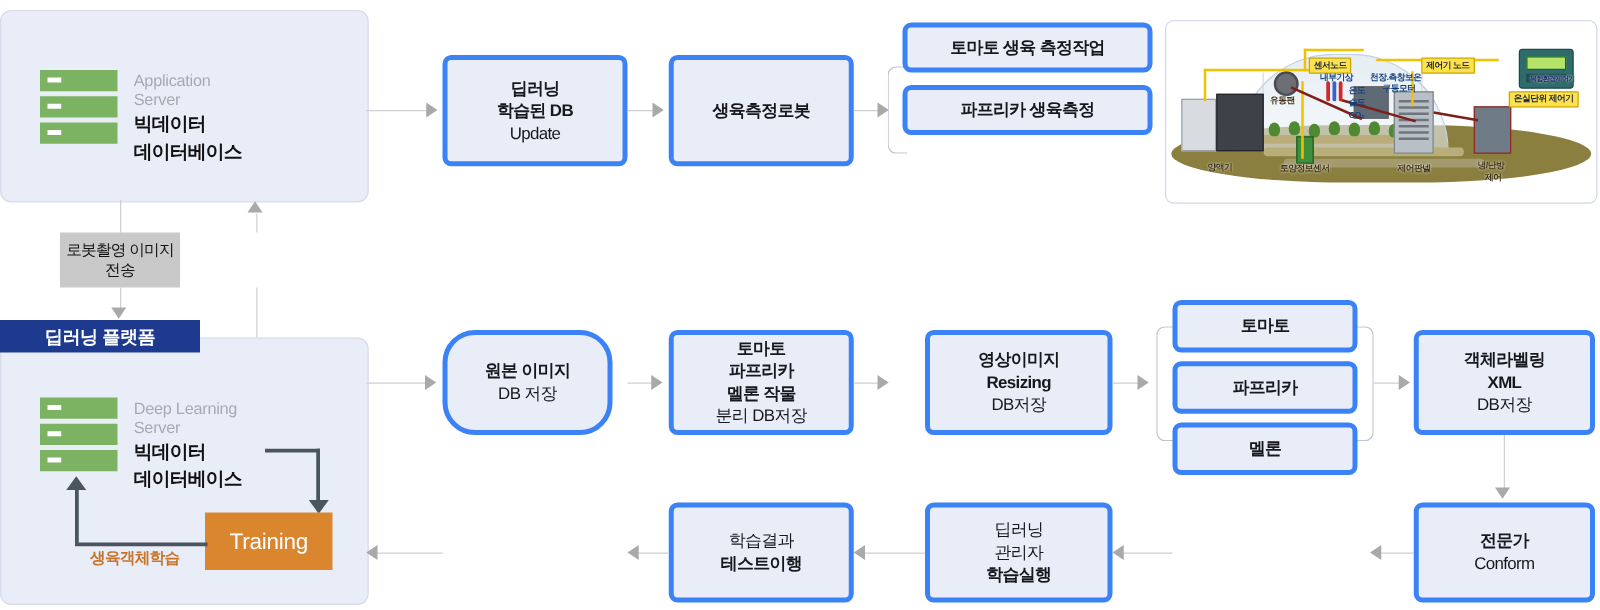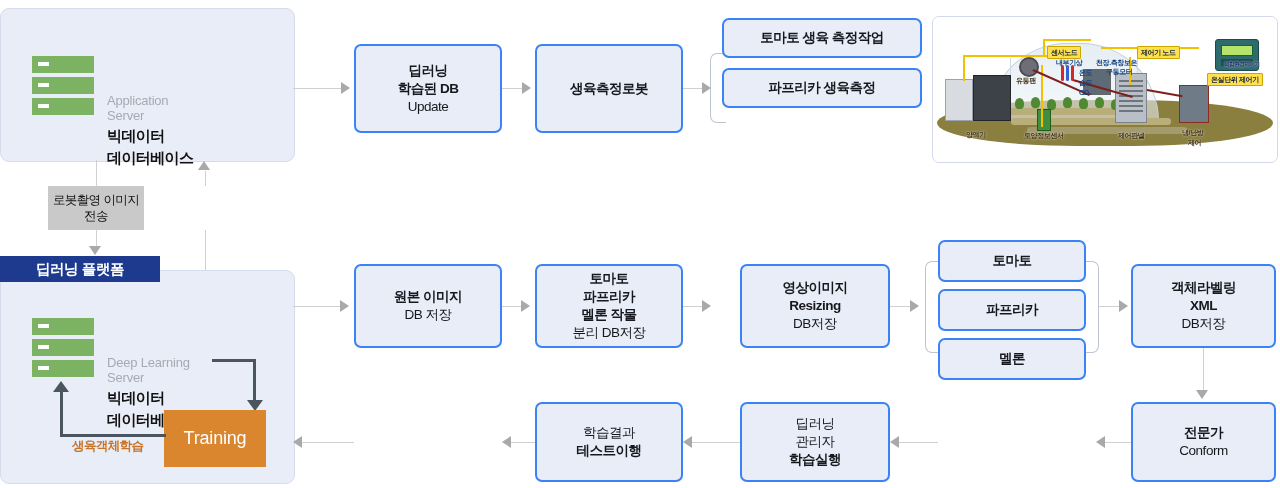--- a/index.html
+++ b/index.html
@@ -35,35 +35,35 @@
   }
   .server-ico .bar:nth-child(1){top:0;}
   .server-ico .bar:nth-child(2){top:21px;}
   .server-ico .bar:nth-child(3){top:42px;}
   .server-ico .led{
     position:absolute;left:6px;width:11px;height:4px;background:#ffffff;
   }
   .server-ico .led.a{top:6px;}
   .server-ico .led.b{top:27px;}
   .server-ico .led.c{top:48px;}
-  .srv-txt{padding-top:1px;margin-top:36px;}
+  .srv-txt{padding-top:1px;}
   .srv-sub{
     color:#a7aab2;font-size:13px;line-height:15px;font-weight:normal;
     letter-spacing:-0.2px;
   }
   .srv-main{
     color:#111111;font-size:15px;line-height:19px;font-weight:bold;
     letter-spacing:-0.6px;margin-top:3px;
   }
 
   
   .node{
     position:absolute;
     background:#e9edf7;
-    border:2px solid #3b82f6;
+    border:4px solid #3b82f6;
     border-radius:7px;
     display:flex;align-items:center;justify-content:center;
     text-align:center;
     color:#16181d;
     font-size:13.5px;
     line-height:18px;
     letter-spacing:-0.5px;
     box-sizing:border-box;
     padding:2px 0;
   }
@@ -227,21 +227,21 @@
       <div class="srv-sub">Server</div>
       <div class="srv-main">빅데이터</div>
       <div class="srv-main">데이터베이스</div>
     </div>
   </div>
 
   <div class="line dk h" style="left:212px;top:359px;width:44px;"></div>
   <div class="line dk v" style="left:253px;top:359px;height:44px;"></div>
   <div class="arw dkd" style="left:247px;top:400px;"></div>
 
-  <div class="training" style="left:164px;top:410px;width:102px;height:57px;">Training</div>
+  <div class="training" style="left:164px;top:410px;width:102px;height:46px;">Training</div>
 
   <div class="line dk h" style="left:60px;top:434px;width:106px;"></div>
   <div class="line dk v" style="left:60px;top:391px;height:44px;"></div>
   <div class="arw dku" style="left:53px;top:381px;"></div>
   <div class="loop-label" style="left:72px;top:438px;">생육객체학습</div>
 
   <div class="line h" style="left:293px;top:88px;width:49px;"></div>
   <div class="arw r" style="left:341px;top:82px;"></div>
 
   <div class="node" style="left:354px;top:44px;width:148px;height:89px;">
@@ -351,21 +351,21 @@
       <div class="tag plain" style="left:88px;top:113px;">토양정보센서</div>
       <div class="tag plain" style="left:182px;top:113px;">제어판넬</div>
       <div class="tag plain" style="left:246px;top:110px;">냉/난방</div>
       <div class="tag plain" style="left:252px;top:120px;">제어</div>
     </div>
   </div>
 
   <div class="line h" style="left:293px;top:306px;width:48px;"></div>
   <div class="arw r" style="left:340px;top:300px;"></div>
 
-  <div class="node" style="left:354px;top:264px;width:148px;height:84px;">
+  <div class="node" style="left:354px;top:264px;width:136px;height:84px;border-radius:26px;">
     <div>
       <span class="ln b">원본 이미지</span>
       <span class="ln n">DB 저장</span>
     </div>
   </div>
 
   <div class="line h" style="left:502px;top:306px;width:21px;"></div>
   <div class="arw r" style="left:521px;top:300px;"></div>
 
   <div class="node" style="left:535px;top:264px;width:148px;height:84px;">

